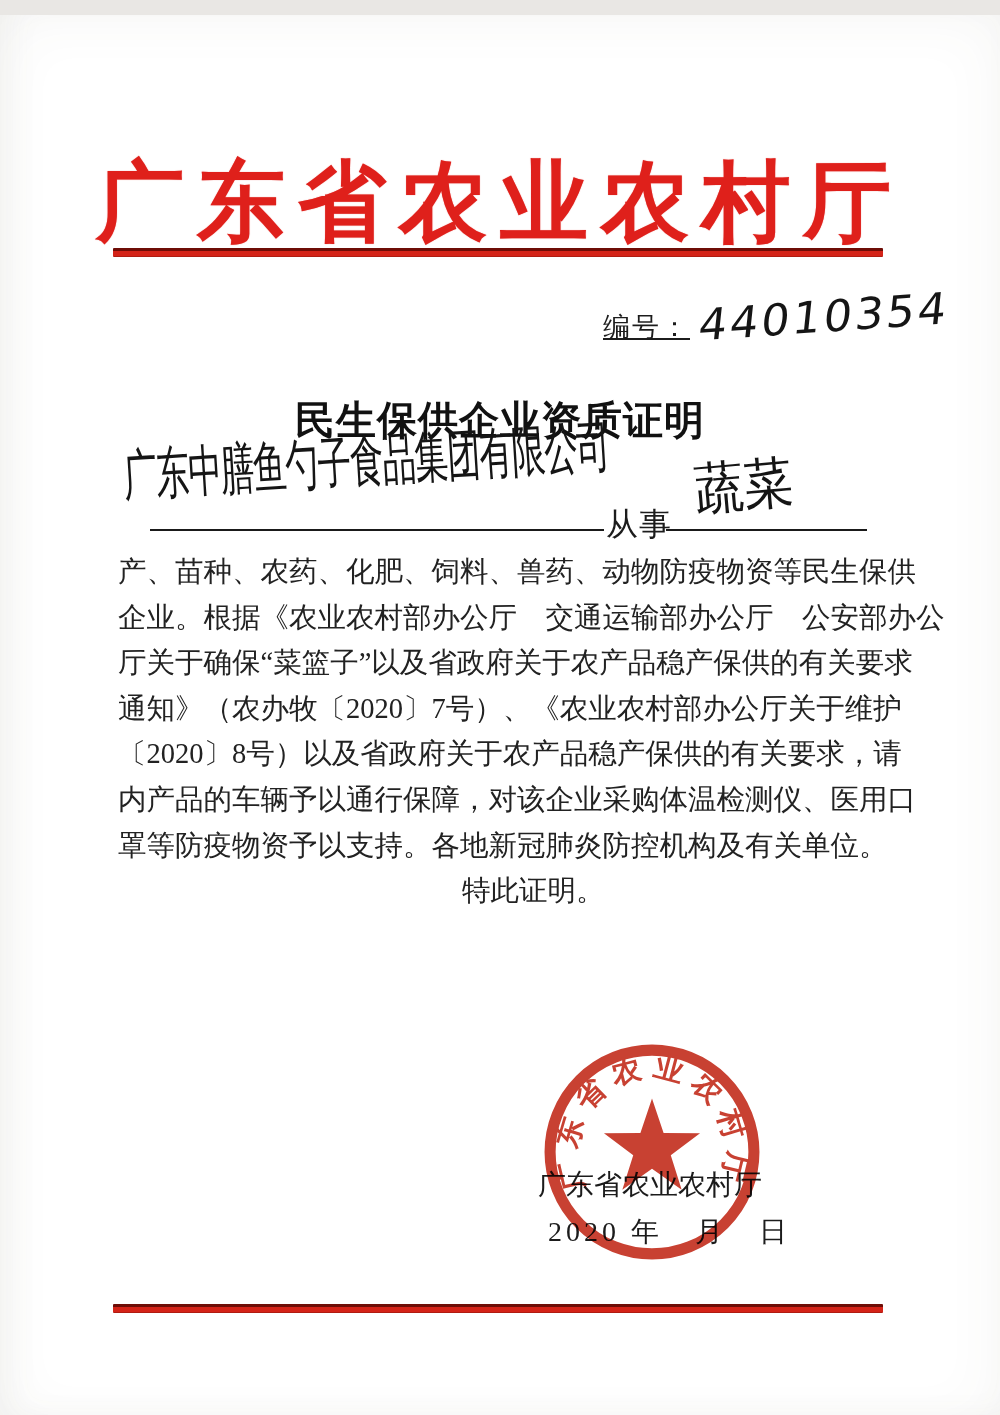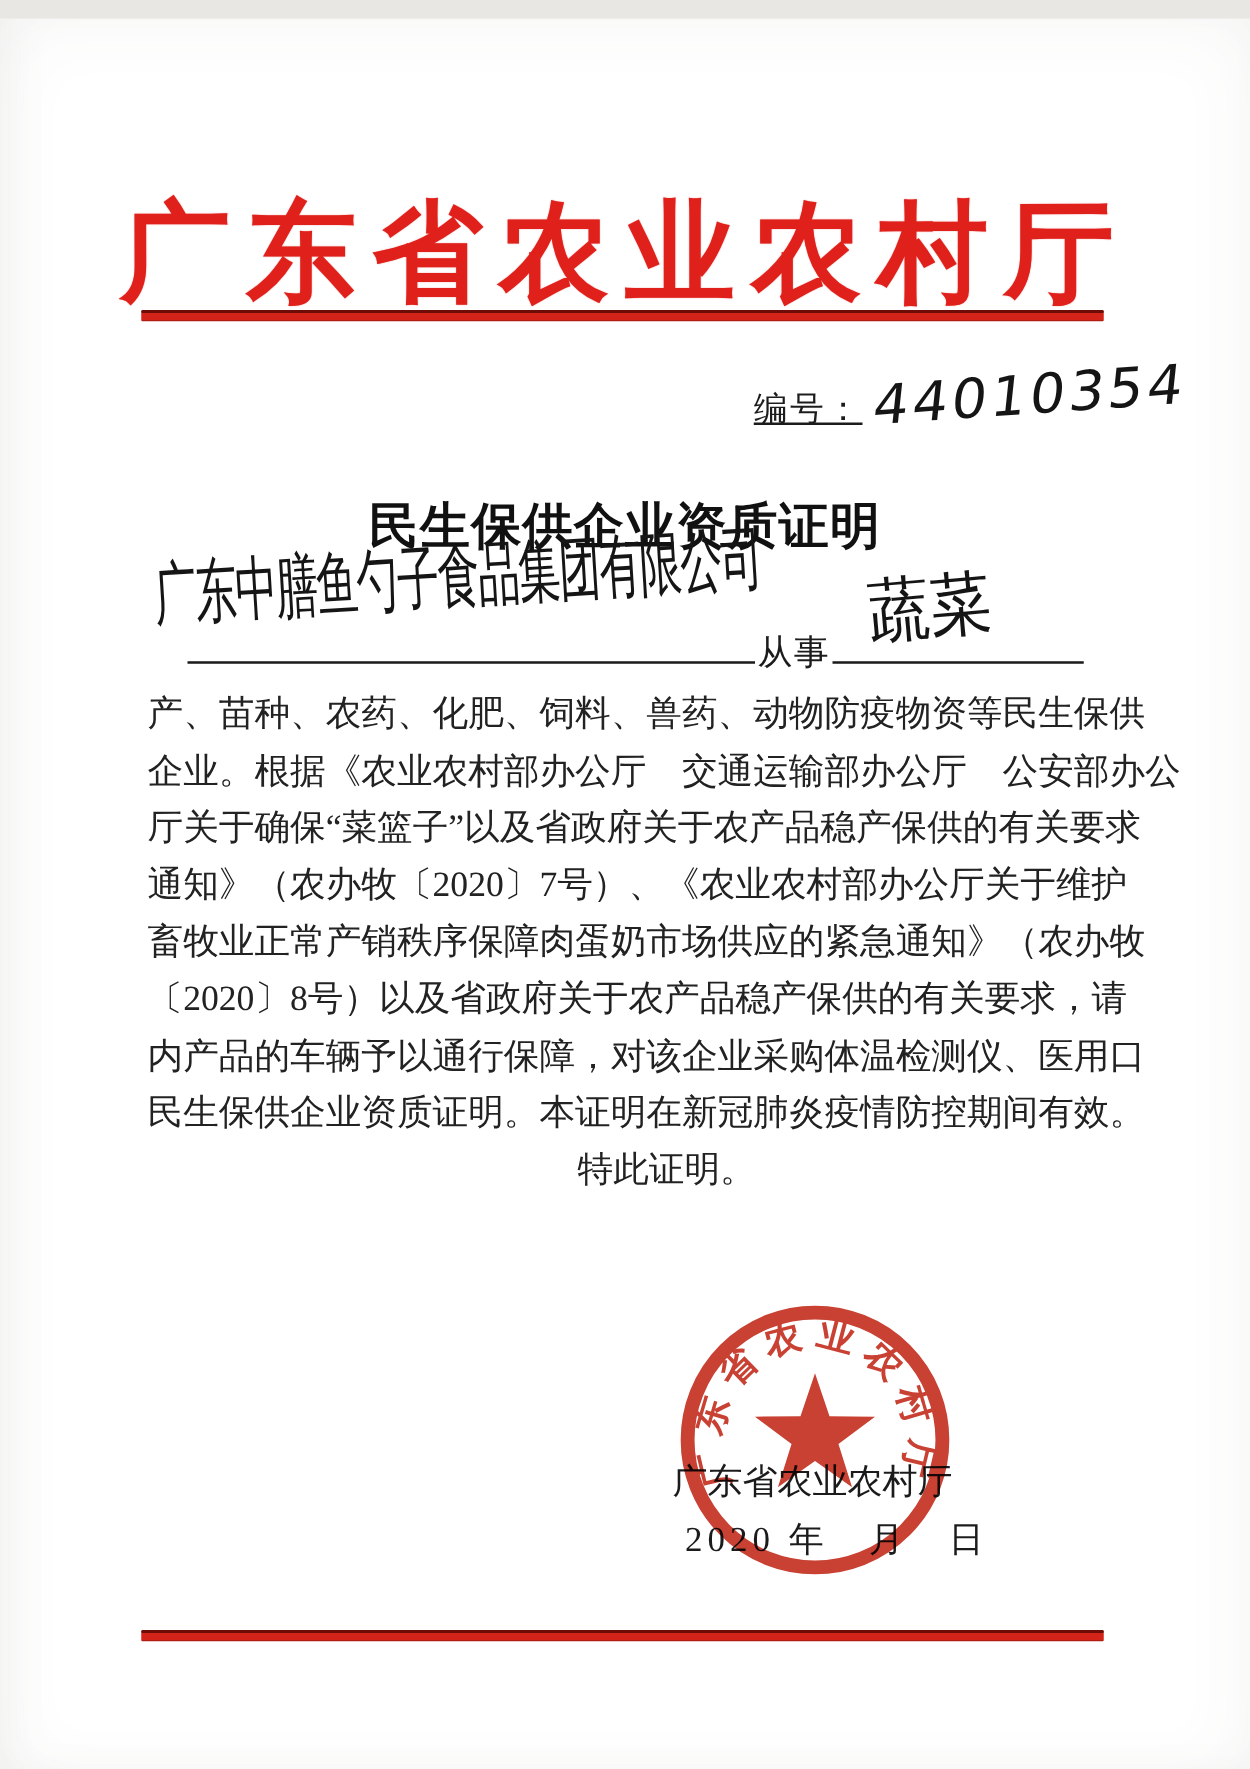--- a/index.html
+++ b/index.html
@@ -56,21 +56,21 @@
   .doc-title{
     position:absolute;top:378px;left:0;width:100%;
     text-align:center;font-size:40px;font-weight:bold;letter-spacing:1px;
     color:#111;
   }
   
   .fillline{position:absolute;left:0;top:0;width:1000px;}
   .u{position:absolute;height:2px;background:#1a1a1a;top:514px;}
   .u1{left:150px;width:454px;}
   .u2{left:666px;width:201px;}
-  .congshi{position:absolute;left:606px;top:488px;font-size:28px;letter-spacing:1px;}
+  .congshi{position:absolute;left:606px;top:488px;font-size:32px;letter-spacing:1px;}
   .hw-company{
     position:absolute;left:126px;top:424px;
     font-size:56px;white-space:nowrap;
     transform:rotate(-3.5deg) scaleX(0.60);
     transform-origin:left bottom;
     letter-spacing:-2px;
   }
   .hw-business{
     position:absolute;left:698px;top:438px;
     font-size:56px;white-space:nowrap;
@@ -143,24 +143,23 @@
     <span class="hw-business hand">蔬菜</span>
     <div class="u u2"></div>
   </div>
 
   <div class="body">
     <div id="body-lines">
         <div class="body-line">产、苗种、农药、化肥、饲料、兽药、动物防疫物资等民生保供</div>
         <div class="body-line">企业。根据《农业农村部办公厅　交通运输部办公厅　公安部办公</div>
         <div class="body-line">厅关于确保“菜篮子”以及省政府关于农产品稳产保供的有关要求</div>
         <div class="body-line">通知》（农办牧〔2020〕7号）、《农业农村部办公厅关于维护</div>
-        <div class="body-line">畜牧业正常产销秩序保障肉蛋奶市场供应的紧急通知》（农办牧</div>
         <div class="body-line">〔2020〕8号）以及省政府关于农产品稳产保供的有关要求，请</div>
         <div class="body-line">内产品的车辆予以通行保障，对该企业采购体温检测仪、医用口</div>
-        <div class="body-line">民生保供企业资质证明。本证明在新冠肺炎疫情防控期间有效。</div>
+        <div class="body-line">罩等防疫物资予以支持。各地新冠肺炎防控机构及有关单位。</div>
       </div>
     <div class="body-line closing">特此证明。</div>
   </div>
 
   <div class="issuer">广东省农业农村厅</div>
   <div class="dateline">2020 年　月　日</div>
 
   <div class="seal">
     <svg viewBox="0 0 220 220" xmlns="http://www.w3.org/2000/svg">
       <circle cx="110" cy="110" r="101" fill="none" stroke="#c43222" stroke-width="11"></circle>

